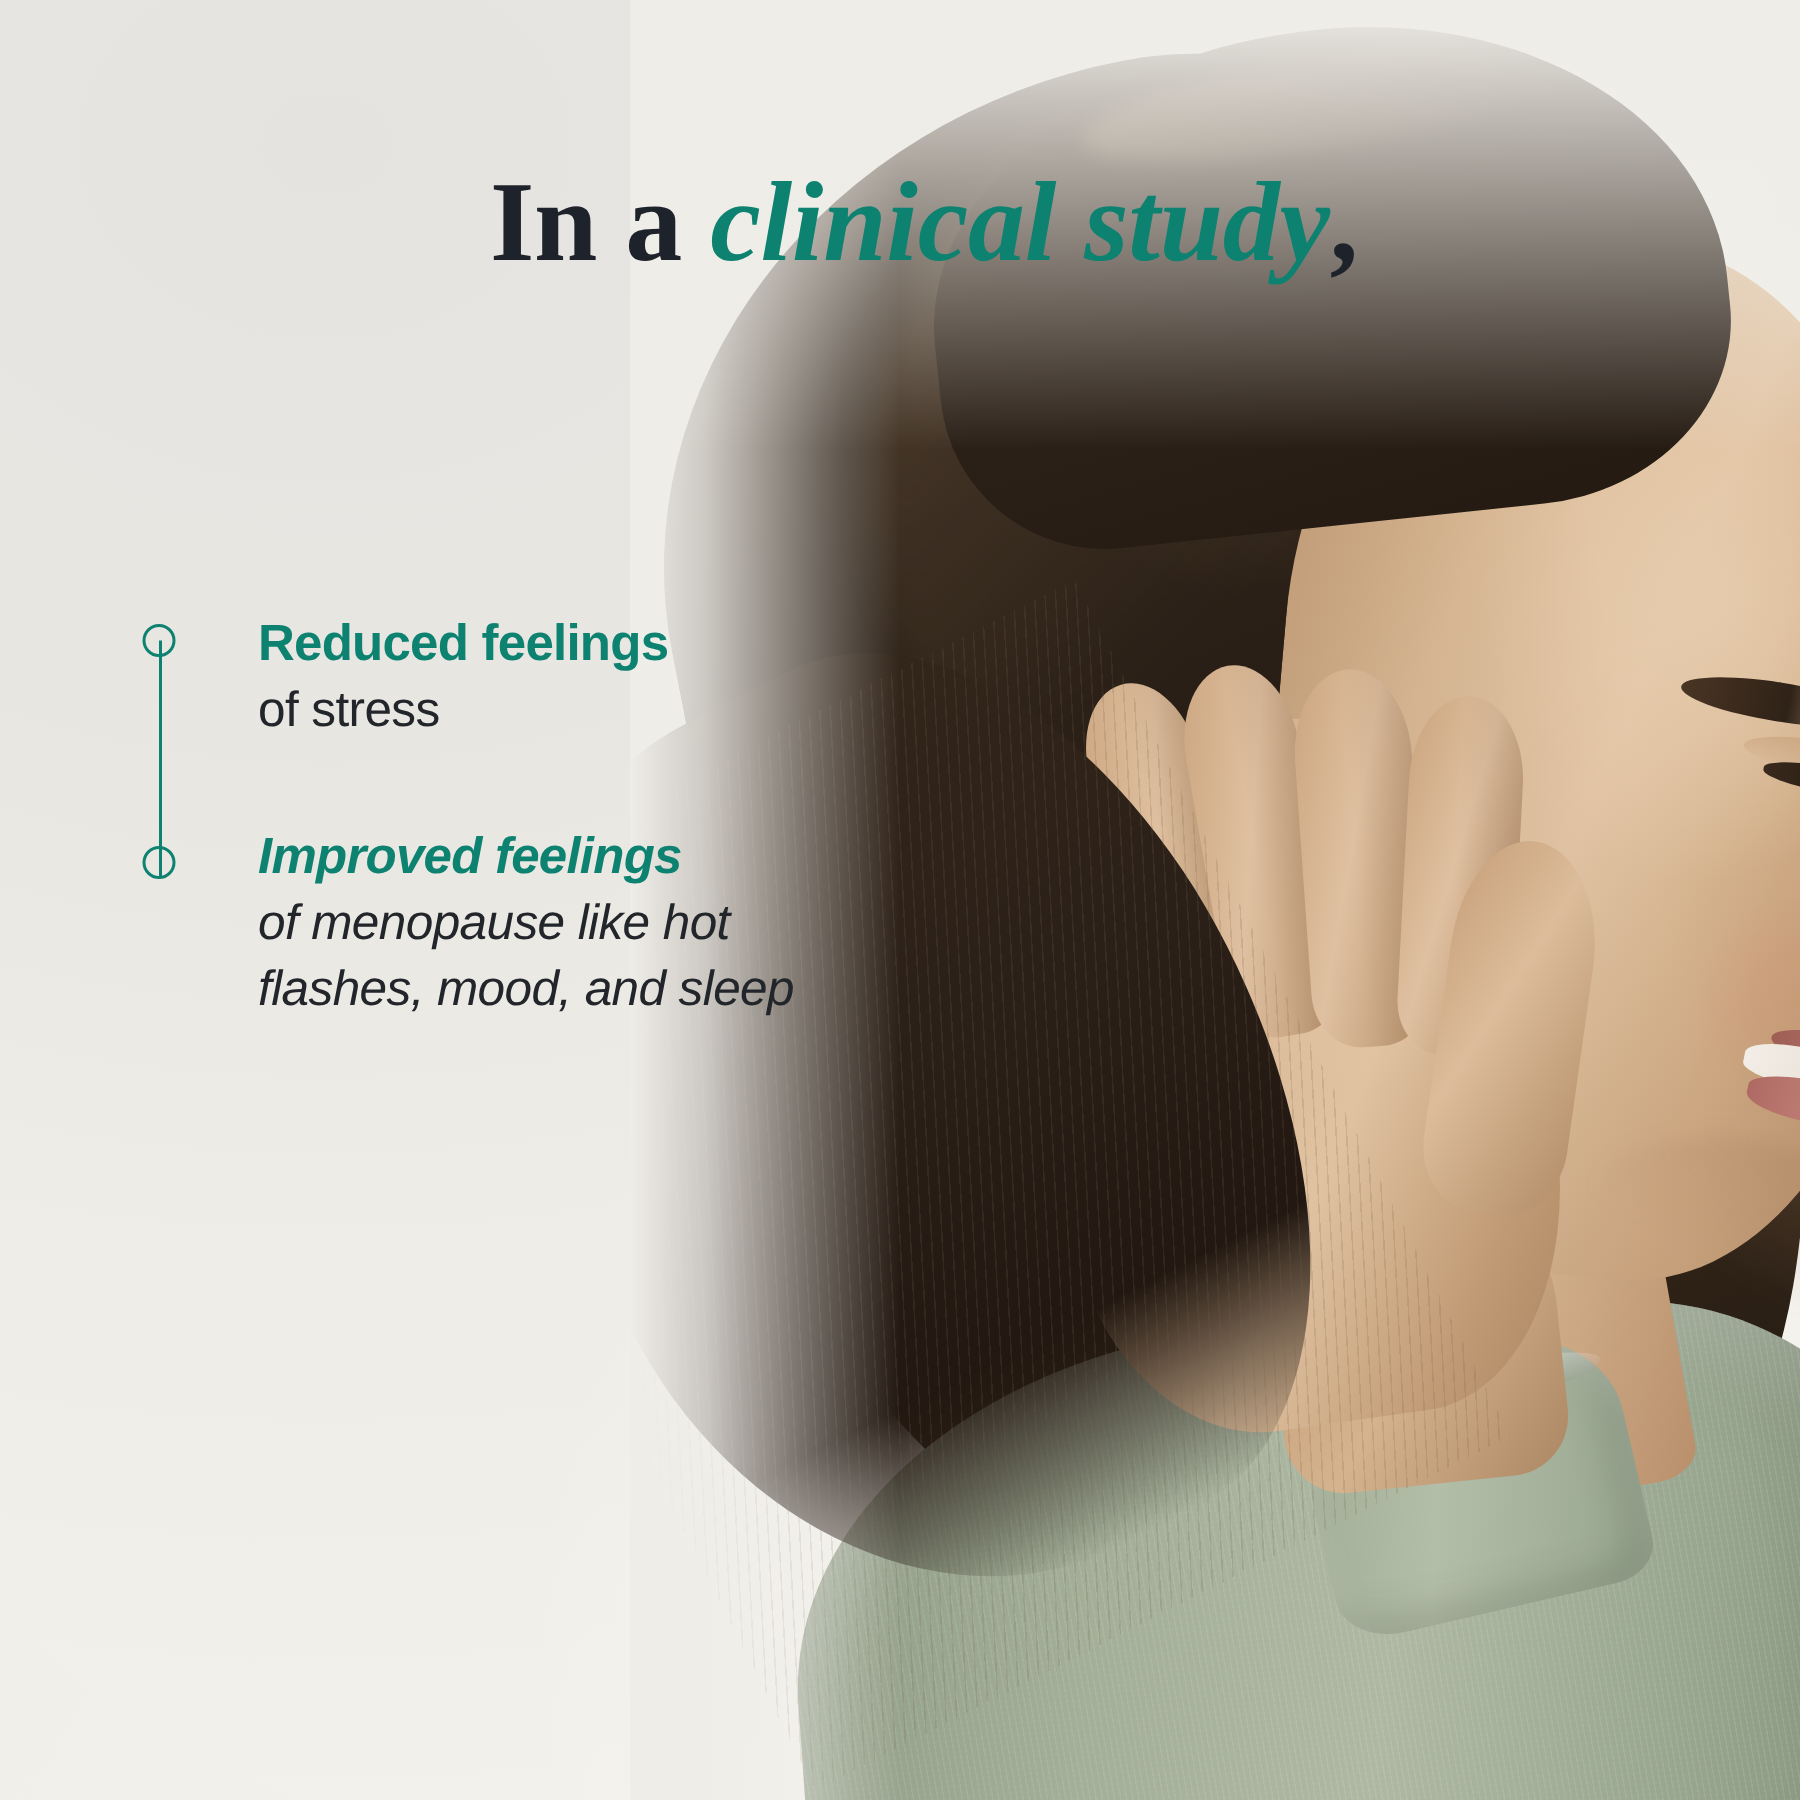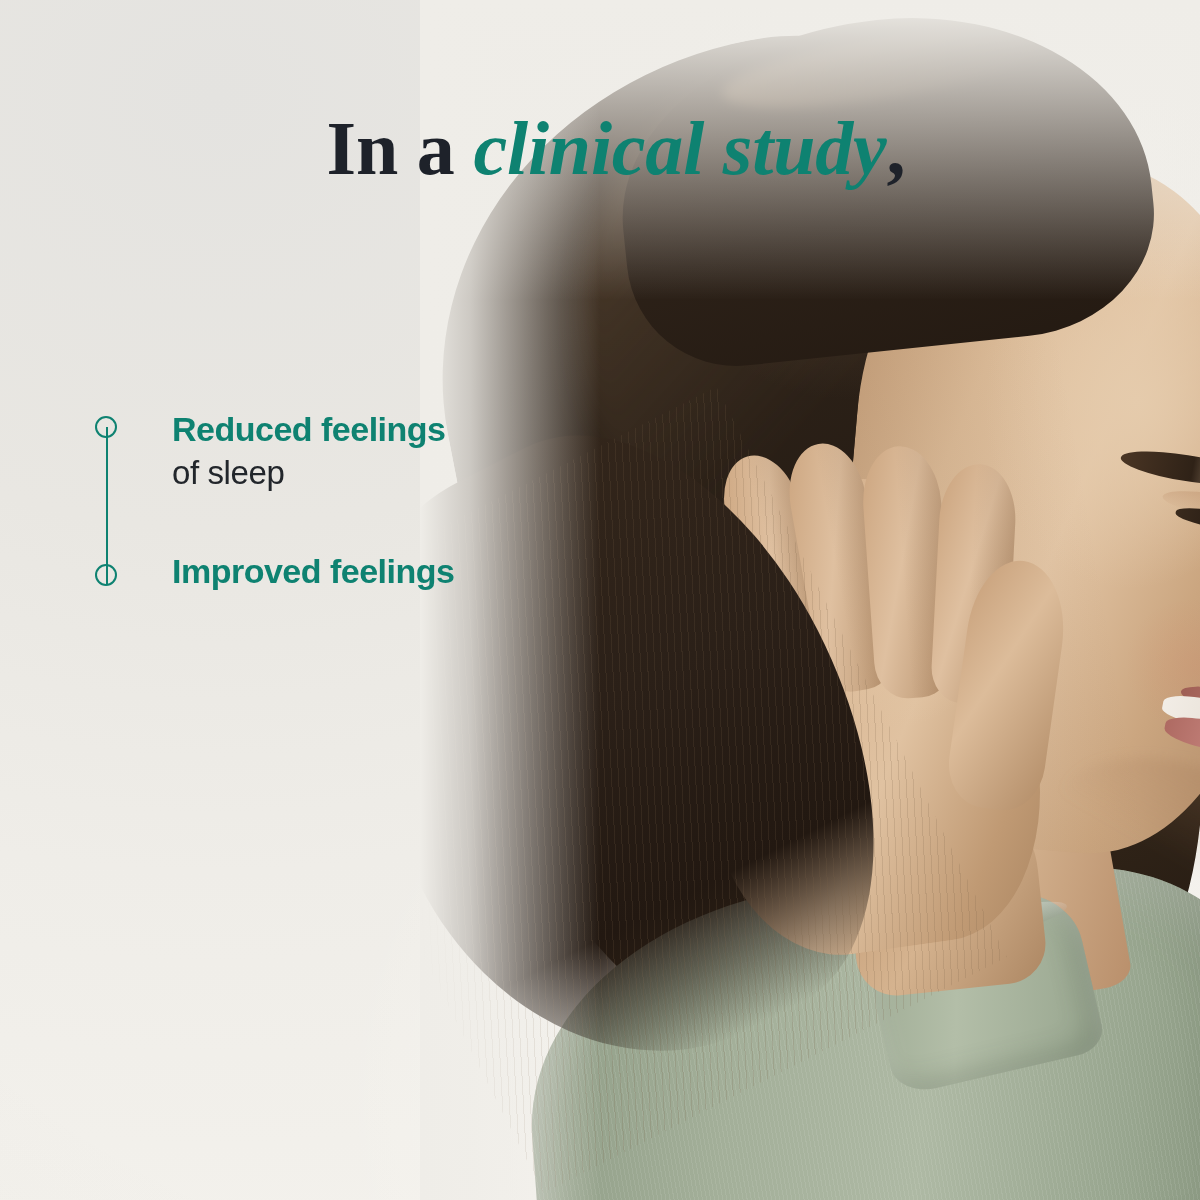--- a/index.html
+++ b/index.html
@@ -79,21 +79,21 @@
   .rail-dot.top { top:0; }
   .rail-dot.bottom { top:148px; }
 
   
   .bullets {
     position:absolute;
     left:172px; top:408px;
     width:392px;
   }
   .bullet { margin-bottom:56px; }
-  .bullet:last-child { margin-bottom:16px; }
+  .bullet:last-child { margin-bottom:16px;font-style:italic; }
   .b-head {
     display:block;
     font-size:34px;
     font-weight:700;
     line-height:1.26;
     letter-spacing:-0.5px;
     color:#0E8271;
   }
   .b-body {
     display:block;
@@ -458,20 +458,21 @@
 
   <div class="rail">
     <div class="rail-line"></div>
     <div class="rail-dot top"></div>
     <div class="rail-dot bottom"></div>
   </div>
 
   <div class="bullets">
     <div class="bullet">
       <span class="b-head">Reduced feelings</span>
-      <span class="b-body">of sleep</span>
+      <span class="b-body">of stress</span>
     </div>
     <div class="bullet">
       <span class="b-head">Improved feelings</span>
+      <span class="b-body">of menopause like hot flashes, mood, and sleep</span>
     </div>
   </div>
 
 </div>
 
 </body></html>

